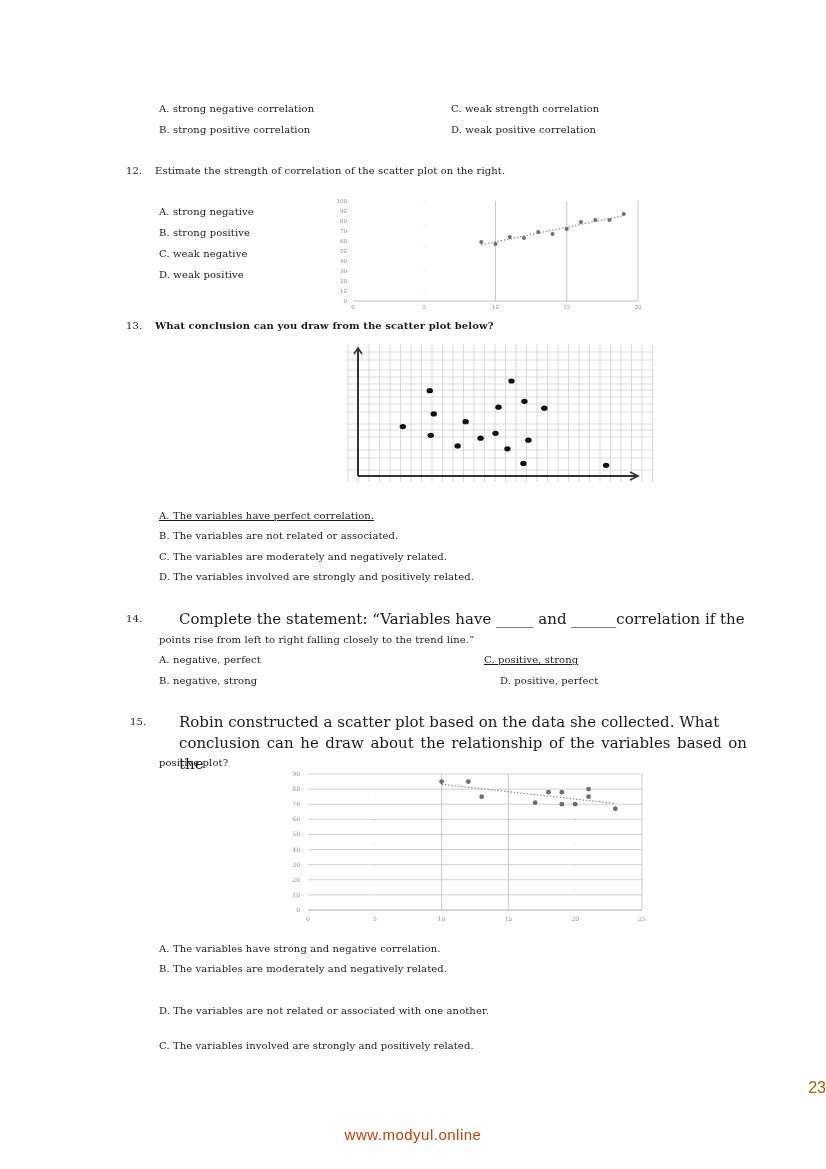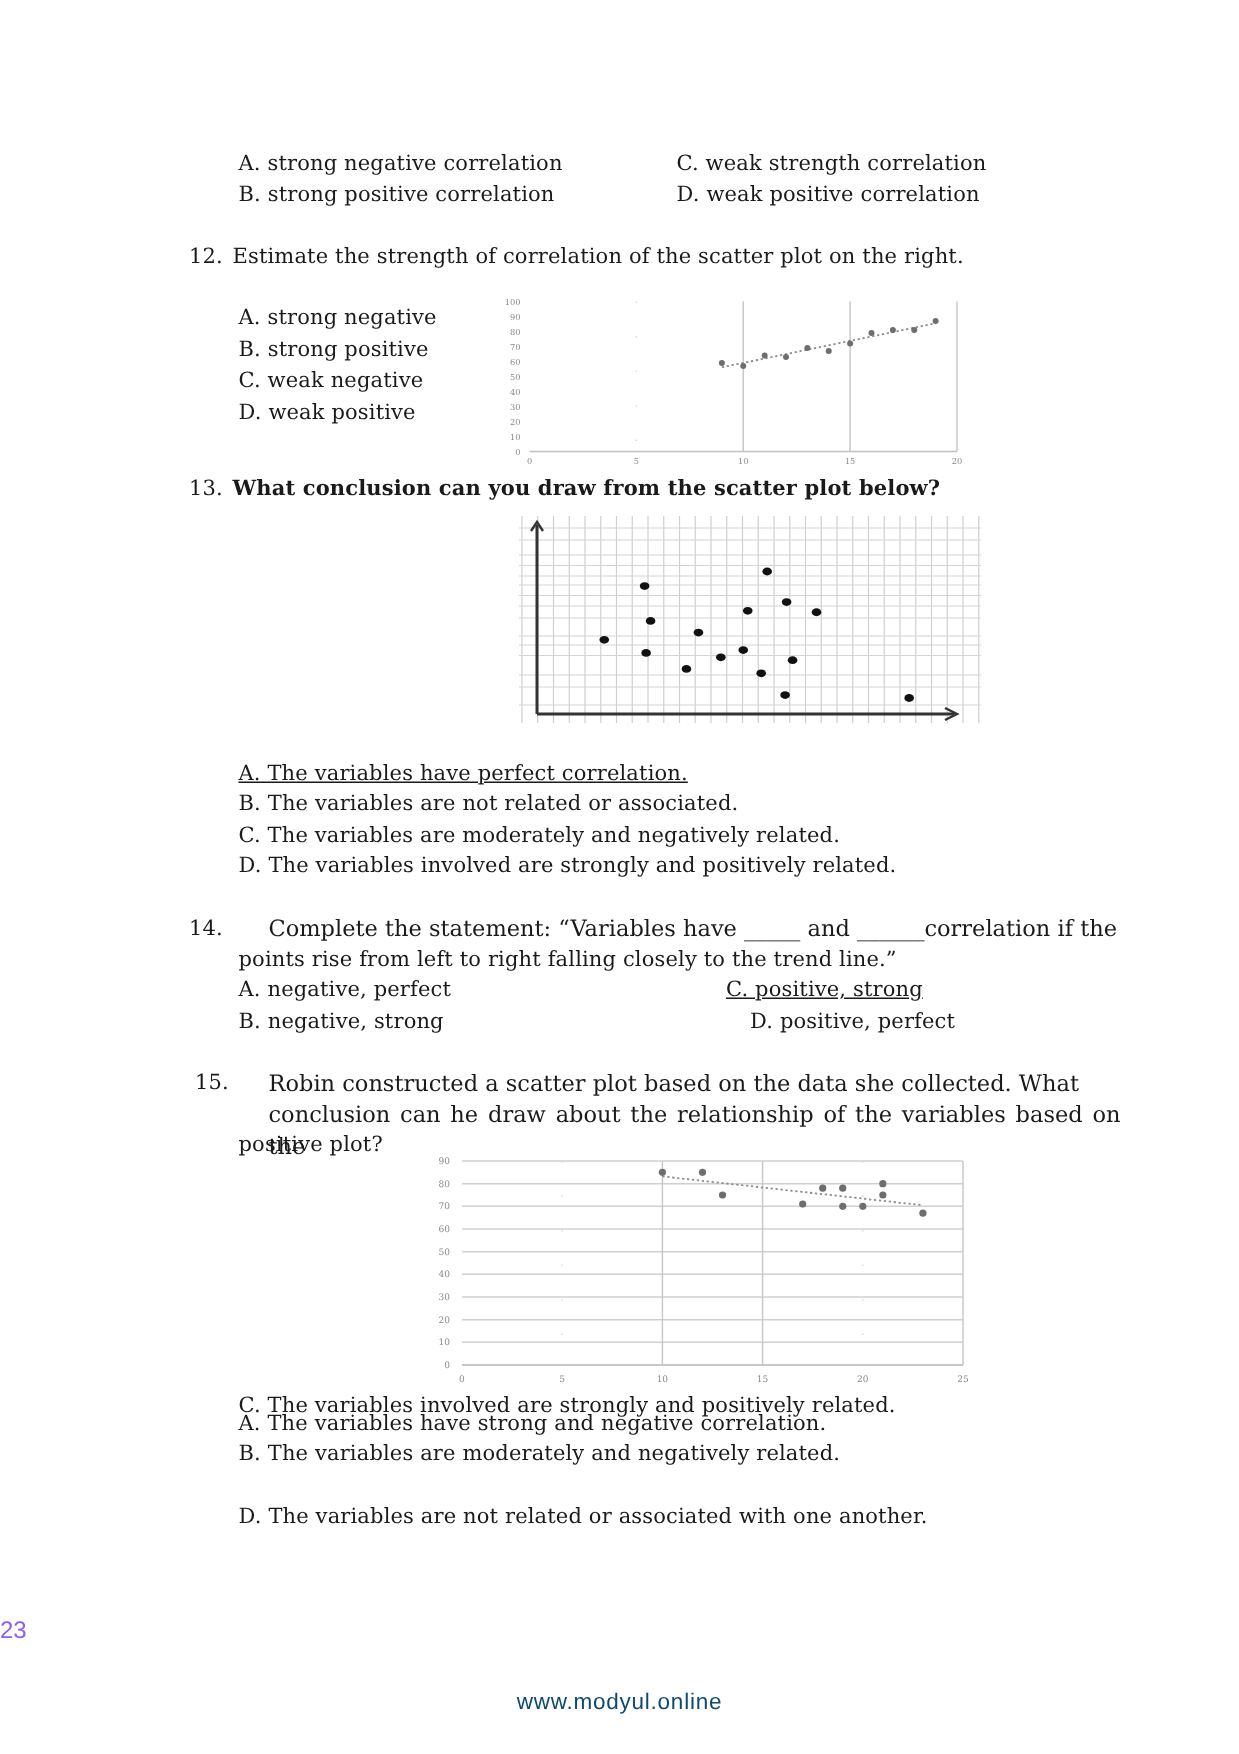--- a/index.html
+++ b/index.html
@@ -1,25 +1,25 @@
 <!DOCTYPE html>
 <html><head>
 <meta charset="utf-8">
 <style>
   html, body { margin: 0; padding: 0; background: #ffffff; }
   body { width: 826px; height: 1169px; position: relative; overflow: hidden;
          font-family: "DejaVu Serif", "Liberation Serif", serif; color: #1a1a1a; }
-  .t { position: absolute; font-size: 14px; line-height: 20px; white-space: nowrap; letter-spacing: 0.1px; }
+  .t { position: absolute; font-size: 10px; line-height: 20px; white-space: nowrap; letter-spacing: 0.1px; }
   .q { position: absolute; font-size: 15px; line-height: 20.7px; margin-left: 20px; }
   .just { text-align: justify; text-align-last: left; }
   svg text { font-family: "DejaVu Serif", "Liberation Serif", serif; }
-  .pagenum { position: absolute; left: 0; width: 826px; top: 1079px; text-align: left;
-             font-family: "Liberation Sans", sans-serif; font-size: 16px; color: #8b5cf6; }
+  .pagenum { position: absolute; left: 0; width: 826px; top: 1079px; text-align: right;
+             font-family: "Liberation Sans", sans-serif; font-size: 16px; color: #a16207; }
   .watermark { position: absolute; left: 0; width: 826px; top: 1126px; text-align: center;
-               font-family: "Liberation Sans", sans-serif; font-size: 15px; color: #0c4a6e; letter-spacing: 0.5px; }
+               font-family: "Liberation Sans", sans-serif; font-size: 15px; color: #c2410c; letter-spacing: 0.5px; }
 </style>
 </head>
 <body>
 
 <div class="t" style="left:159px; top:99px;">A. strong negative correlation</div>
 <div class="t" style="left:451px; top:99px;">C. weak strength correlation</div>
 <div class="t" style="left:159px; top:120px;">B. strong positive correlation</div>
 <div class="t" style="left:451px; top:120px;">D. weak positive correlation</div>
 
 <div class="t" style="left:126px; top:161px;">12.</div>
@@ -202,17 +202,17 @@
       <circle cx="281.84000000000003" cy="39.222222222222214" r="2.4" fill="#6e6e6e"></circle>
       <circle cx="295.2" cy="39.222222222222214" r="2.4" fill="#6e6e6e"></circle>
       <circle cx="308.56" cy="24.111111111111114" r="2.4" fill="#6e6e6e"></circle>
       <circle cx="308.56" cy="31.666666666666657" r="2.4" fill="#6e6e6e"></circle>
       <circle cx="335.28000000000003" cy="43.75555555555556" r="2.4" fill="#6e6e6e"></circle>
     </g>
 </svg>
 
 <div class="t" style="left:159px; top:939px;">A. The variables have strong and negative correlation.</div>
 <div class="t" style="left:159px; top:959px;">B. The variables are moderately and negatively related.</div>
-<div class="t" style="left:159px; top:927px;">C. The variables involved are strongly and positively related.</div>
+<div class="t" style="left:159px; top:1036px;">C. The variables involved are strongly and positively related.</div>
 <div class="t" style="left:159px; top:1001px;">D. The variables are not related or associated with one another.</div>
 
 <div class="pagenum">23</div>
 <div class="watermark">www.modyul.online</div>
 
 </body></html>

